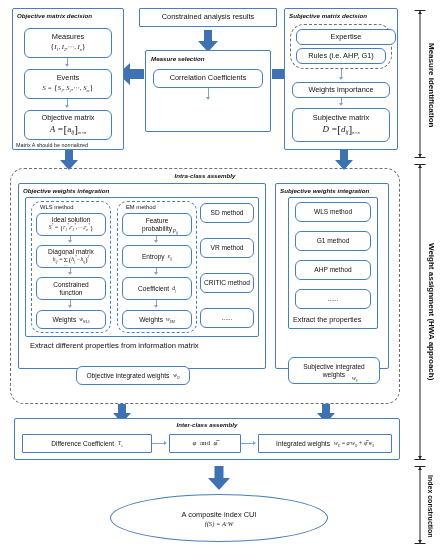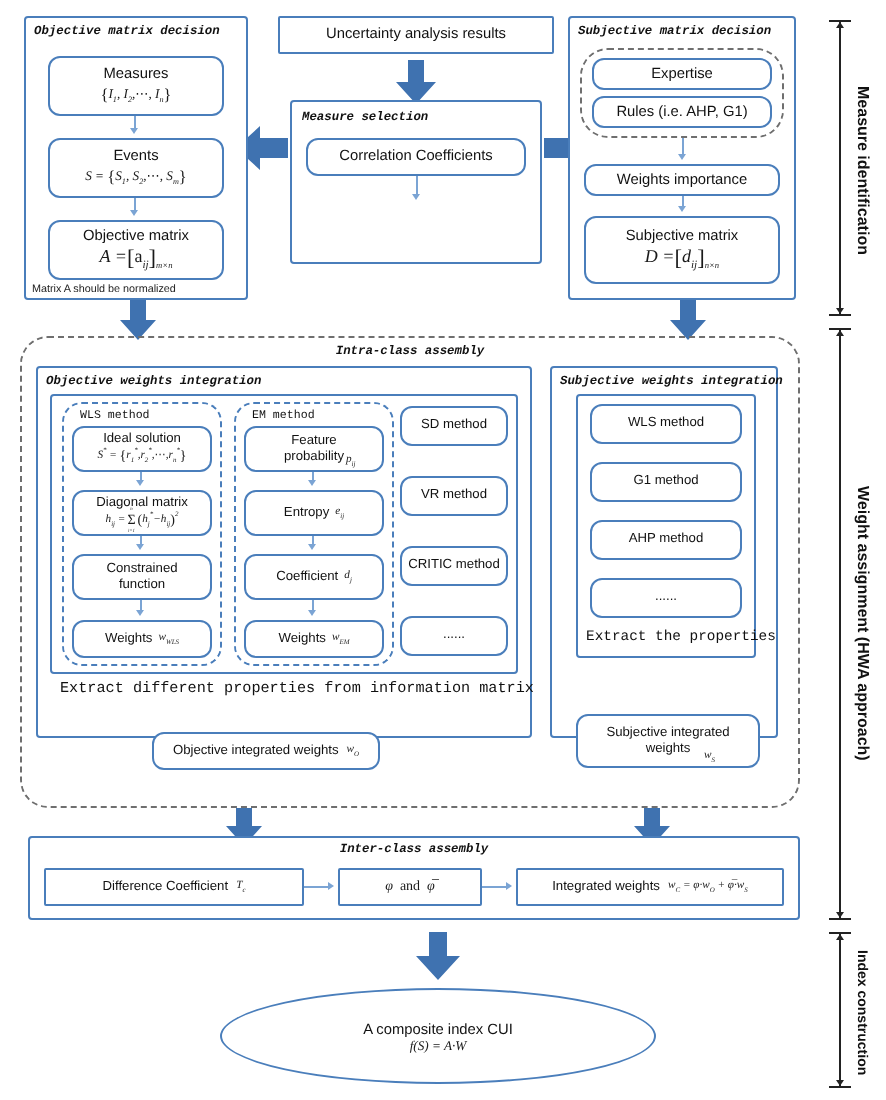--- a/index.html
+++ b/index.html
@@ -48,21 +48,20 @@
     background: transparent;
     border-radius: 10px;
   }
   .panel-title {
     position: absolute;
     font-style: italic;
     font-weight: bold;
     font-size: 6.2px;
     color: #111;
     white-space: nowrap;
-    font-family: Liberation Mono, monospace;
   }
   .ptitle-c { text-align: center; }
   .lbl { font-size: 7.4px; }
   .lbl-sm { font-size: 6.6px; }
   .cap {
     position: absolute;
     font-size: 5.4px;
     color: #222;
     white-space: nowrap;
   }
@@ -264,40 +263,40 @@
   <div class="box rbox" style="left:24px;top:110px;width:88px;height:30px;text-align:center;">
     <span class="lbl">Objective matrix</span>
     <span class="math math-lg">
       A =<span class="bk">[</span><span class="up">a</span><sub>ij</sub><span class="bk">]</span><sub style="font-size:48%">m×n</sub>
     </span>
   </div>
 
   <div class="cap" style="left:16px;top:142px;">Matrix  A should be normalized</div>
 
   <div class="box sq" style="left:139px;top:8px;width:138px;height:19px;">
-    <span class="lbl">Uncertainty analysis results</span>
+    <span class="lbl">Constrained analysis results</span>
   </div>
 
   <div class="panel" style="left:145px;top:50px;width:126px;height:82px;"></div>
   <div class="panel-title" style="left:151px;top:55px;">Measure selection</div>
 
   <div class="box rbox" style="left:153px;top:69px;width:110px;height:19px;">
     <span class="lbl">Correlation Coefficients</span>
   </div>
 
   <div class="vline" style="left:208px;top:88px;height:10px;"></div>
   <div class="tipdown" style="left:206px;top:97px;"></div>
 
 
   <div class="panel" style="left:284px;top:8px;width:114px;height:142px;"></div>
   <div class="panel-title" style="left:289px;top:12px;">Subjective matrix decision</div>
 
   <div class="dashpanel" style="left:290px;top:24px;width:102px;height:45px;"></div>
 
-  <div class="box rbox" style="left:296px;top:29px;width:90px;height:16px;">
+  <div class="box rbox" style="left:296px;top:29px;width:100px;height:16px;">
     <span class="lbl">Expertise</span>
   </div>
   <div class="box rbox" style="left:296px;top:48px;width:90px;height:16px;">
     <span class="lbl">Rules (i.e. AHP, G1)</span>
   </div>
 
   <div class="vline" style="left:341px;top:69px;height:9px;"></div>
   <div class="tipdown" style="left:339px;top:77px;"></div>
 
   <div class="box rbox" style="left:292px;top:82px;width:98px;height:16px;">

